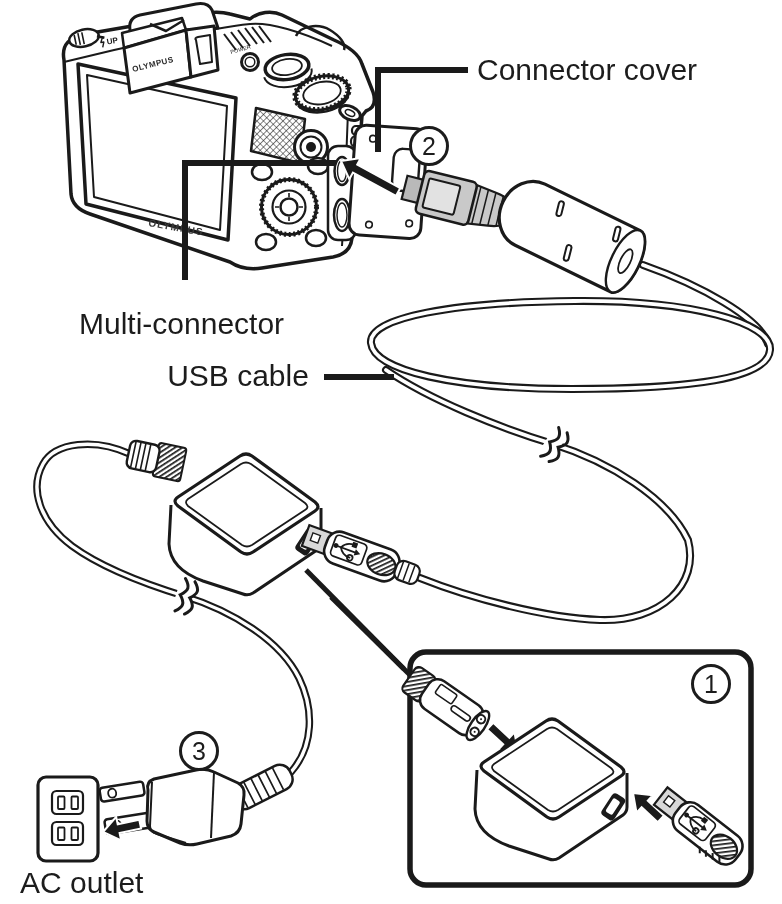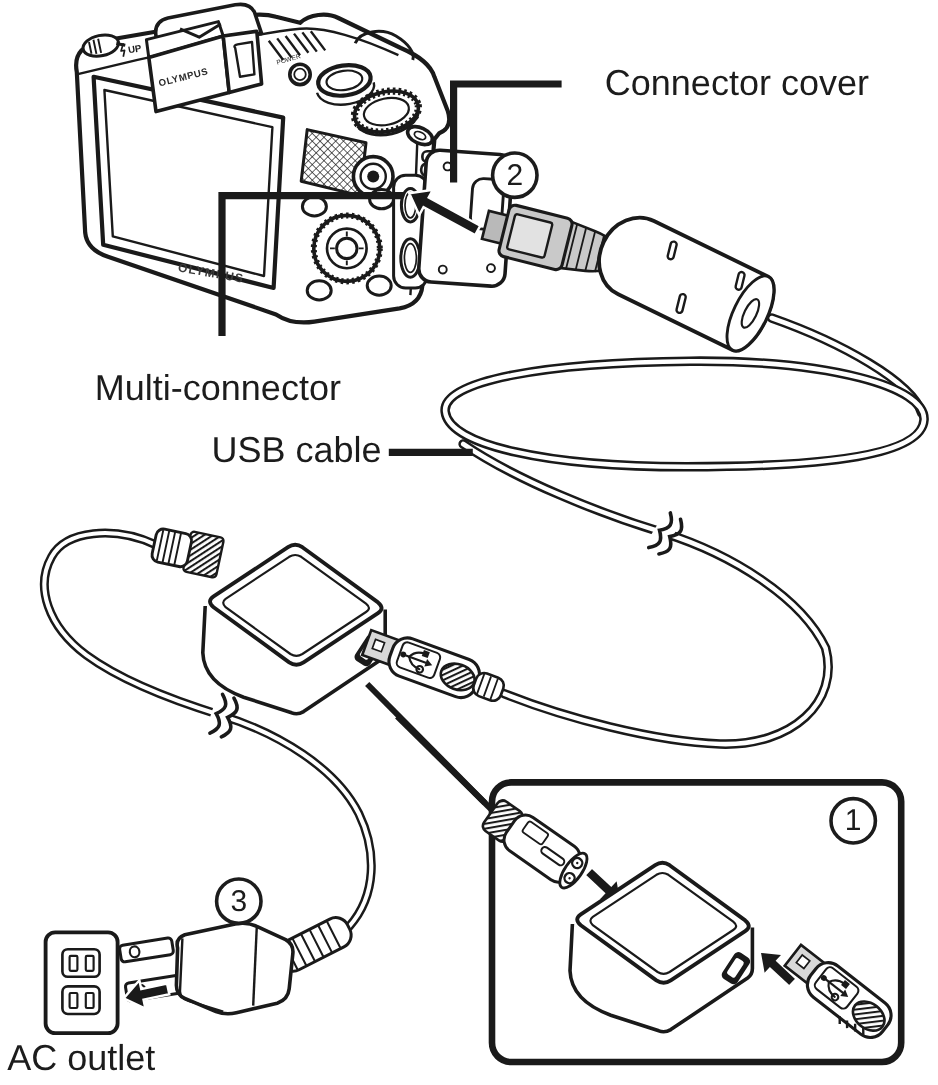--- a/index.html
+++ b/index.html
@@ -287,24 +287,24 @@
   <g fill="none" stroke="#1a1a1a">
     <path d="M468,70 L378,70 L378,152" stroke-width="6"></path>
     <path d="M185,280 L185,163 L336,163" stroke-width="6"></path>
     <path d="M324,377 L394,377" stroke-width="6"></path>
     <path d="M306,570 L404,669" stroke-width="5"></path>
     <path d="M331,597 L410,675" stroke-width="5"></path>
   </g>
   <use href="#arrow65" transform="translate(341,161) rotate(28.5)" fill="#1a1a1a" stroke="#fff" stroke-width="2"></use>
 </svg>
 
-<div class="lbl" style="left:504px;top:54px;">Connector cover</div>
+<div class="lbl" style="left:477px;top:54px;">Connector cover</div>
 <div class="lbl" style="left:79px;top:280px;margin-top:28px;">Multi-connector</div>
-<div class="lbl2" style="left:158px;top:359px;width:160px;text-align:right;">
+<div class="lbl2" style="left:158px;top:359px;width:160px;">
   <div>USB cable</div>
 </div>
-<div class="lbl" style="left:6px;top:867px;">AC outlet</div>
+<div class="lbl" style="left:20px;top:867px;">AC outlet</div>
 
 <div class="step" style="left:409px;top:126px;">2</div>
 <div class="step" style="left:179px;top:731px;">3</div>
 <div class="step" style="left:691px;top:664px;">1</div>
 
 </div>
 
 </body></html>

